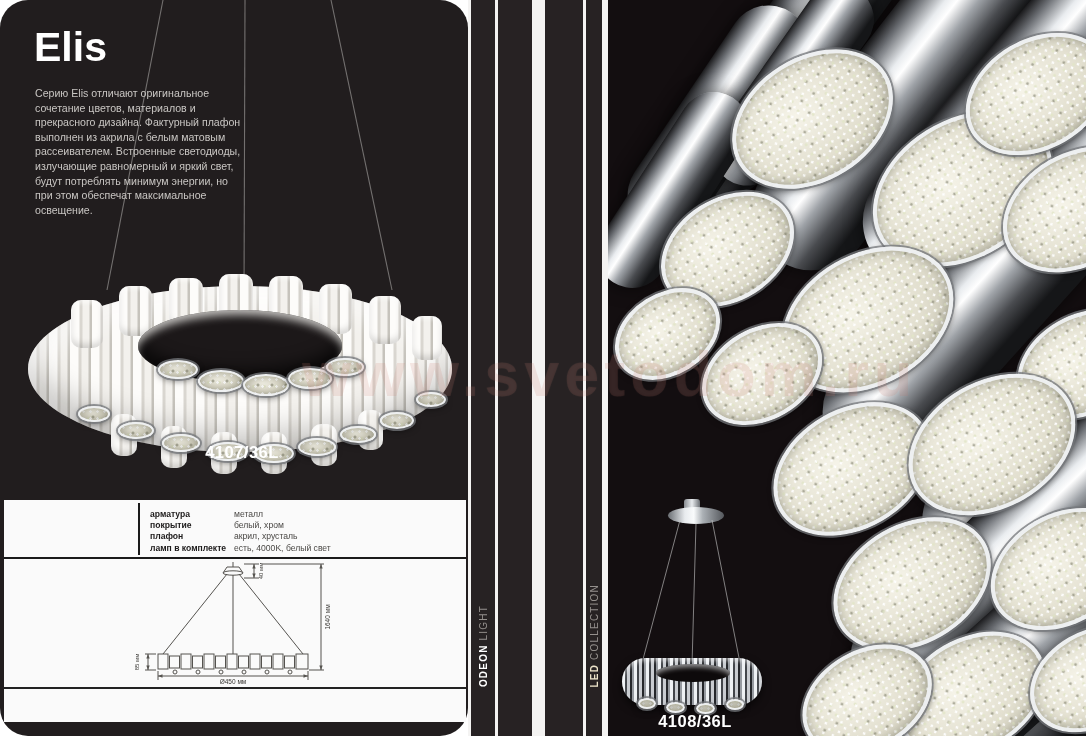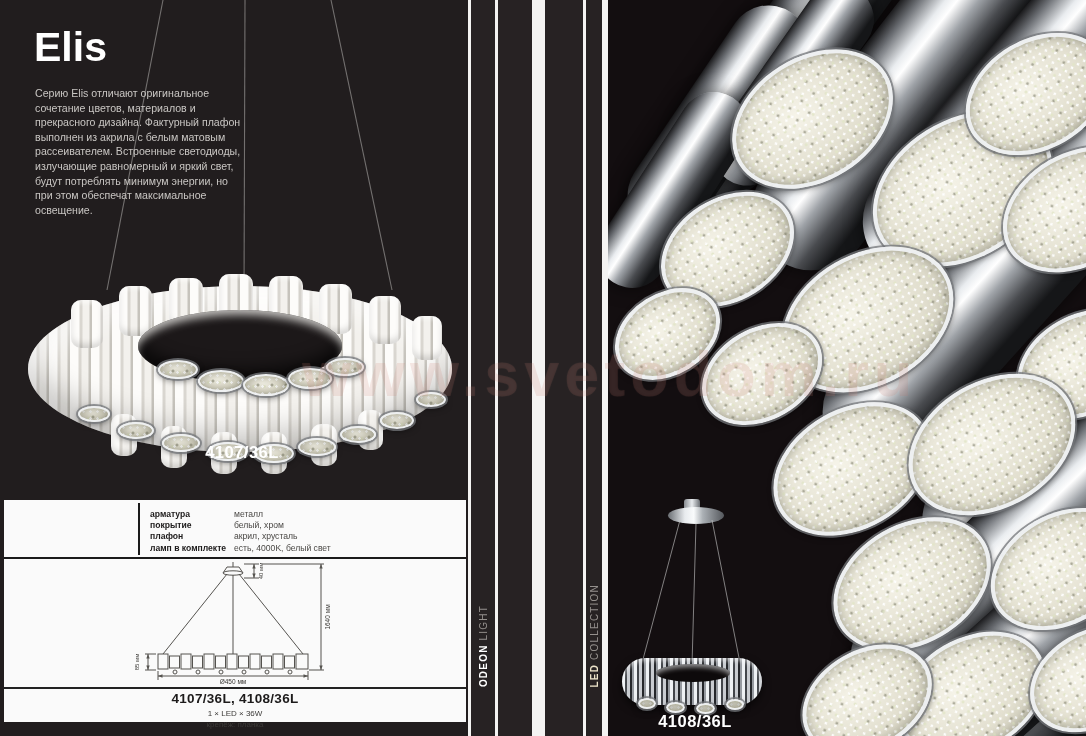--- a/index.html
+++ b/index.html
@@ -2,21 +2,21 @@
 <html><head>
 <meta charset="utf-8">
 <style>
   html,body{margin:0;padding:0;background:#0c0a0b;}
   #canvas{position:relative;width:1086px;height:736px;overflow:hidden;
     font-family:"Liberation Sans",sans-serif;background:#fff;}
   .abs{position:absolute;}
   i{display:block;position:absolute;}
 
   
-  #left-page{left:0;top:0;width:468px;height:736px;background:#211d1e;}
+  #left-page{left:0;top:0;width:468px;height:736px;background:#211d1e;border-radius:28px;}
   .title{left:34px;top:24px;color:#fff;font-size:41px;font-weight:bold;letter-spacing:0;}
   .desc{top:86px;width:206px;color:#c9c6c3;font-size:10.6px;line-height:1.38;}
   .cablesvg{left:0;top:0;}
 
   
   .wstripe{background:repeating-linear-gradient(90deg,#fdfcfa 0px,#fdfcfa 8px,#d9d6d0 9px,#d9d6d0 11px,#f3f1ed 12px,#f3f1ed 18px,#c6c3bc 19px,#c6c3bc 21px);}
   .cstripe{background:repeating-linear-gradient(90deg,#eef1f4 0px,#eef1f4 3px,#43464b 3px,#43464b 5px,#c9ccd1 5px,#c9ccd1 8px,#25272b 8px,#25272b 10px,#969aa0 10px,#969aa0 12px);}
 
   #lamp4107{left:26px;top:274px;width:432px;height:192px;}
   .ringbase{left:2px;top:12px;width:424px;height:166px;border-radius:50%;
@@ -196,25 +196,20 @@
         </g>
         <g fill="#3a3835" font-size="6">
           <text transform="rotate(-90 145 9)" x="145" y="9" text-anchor="middle">40 мм</text>
           <text transform="rotate(-90 212 55)" x="212" y="55" text-anchor="middle" font-size="6.5">1640 мм</text>
           <text transform="rotate(-90 21 100)" x="21" y="100" text-anchor="middle">85 мм</text>
           <text x="115" y="121.5" text-anchor="middle" font-size="6.5">Ø450 мм</text>
         </g>
       </svg>
 
       <div class="abs hrule2"></div>
-      <div class="abs caption">
-        <div class="b">4107/36L, 4108/36L</div>
-        <div class="s">1 × LED × 36W</div>
-        <div class="s">крепёж: планка</div>
-      </div>
     </div>
   </div>
 
   <div id="mid-bg" class="abs"></div>
   <div class="abs strip" style="left:471px;width:24px;">
     <div class="vtext">
       <span class="b">ODEON</span><span class="l">&nbsp;</span><span class="l">LIGHT</span>
     </div>
   </div>
   <div class="abs strip" style="left:498px;width:34px;"></div>

